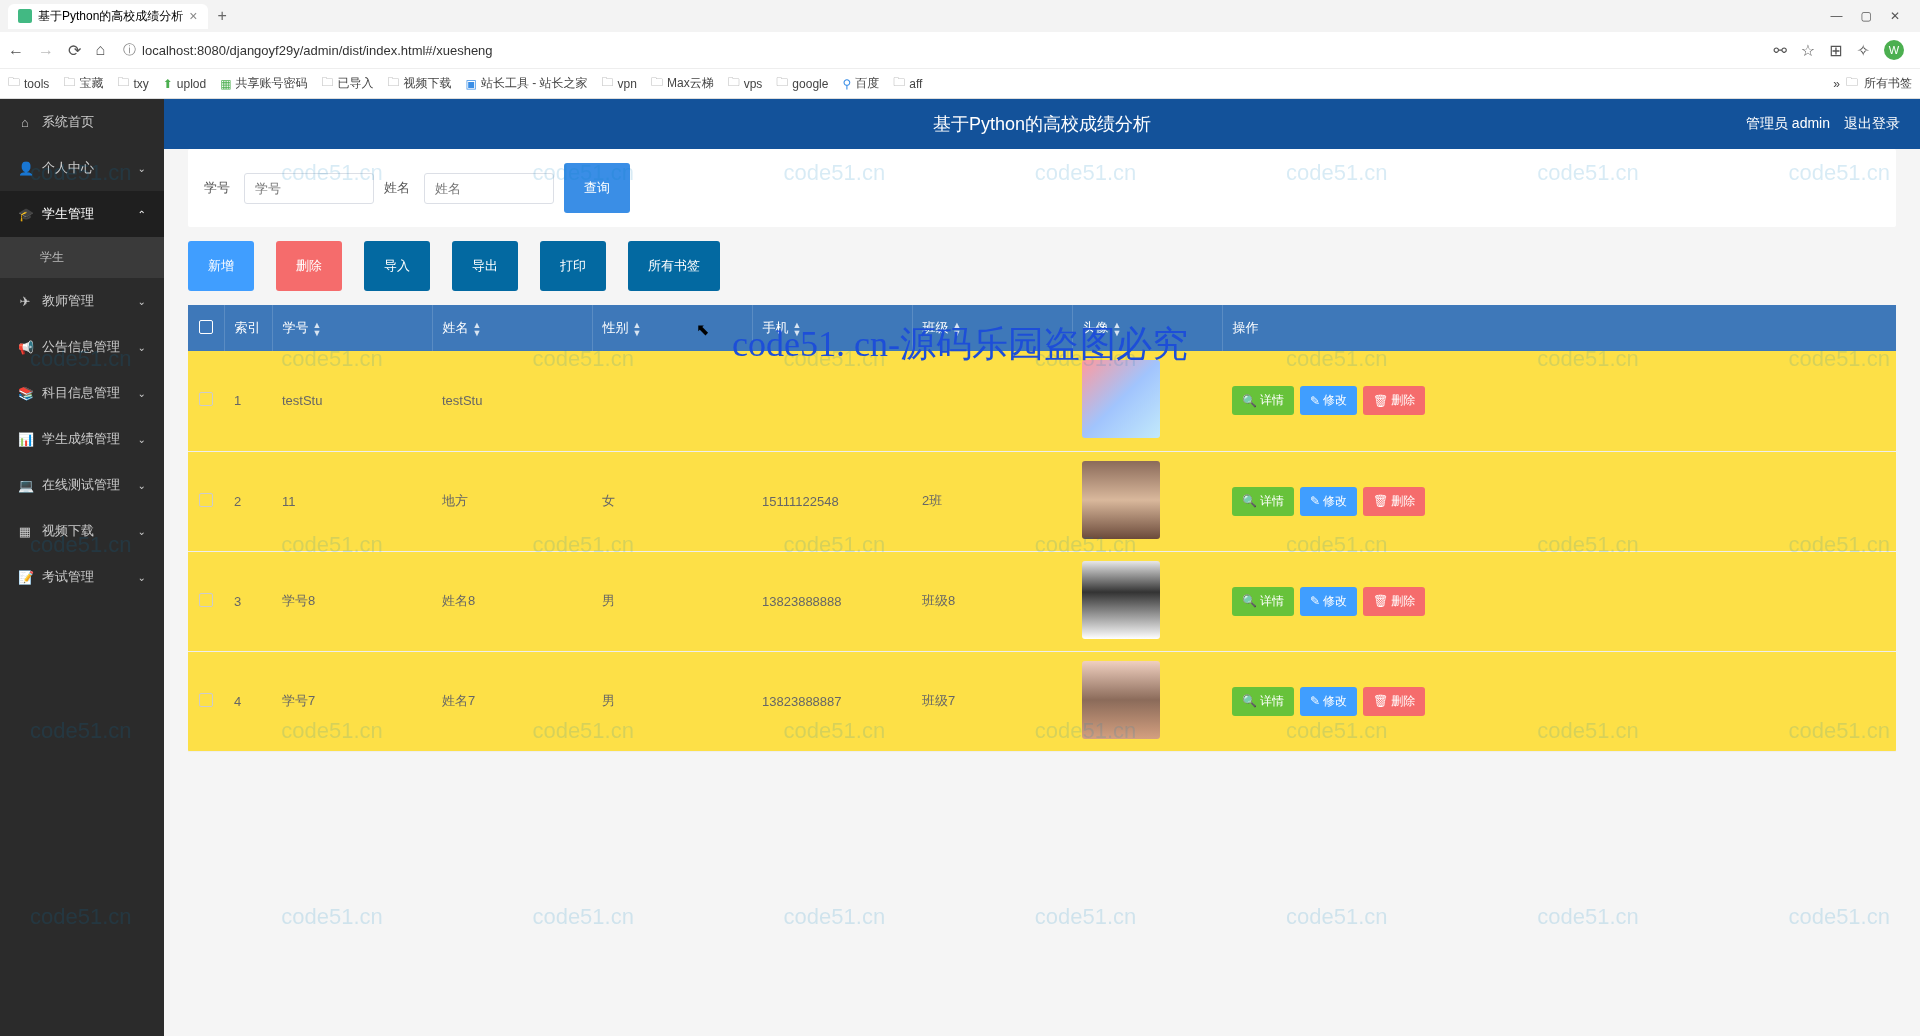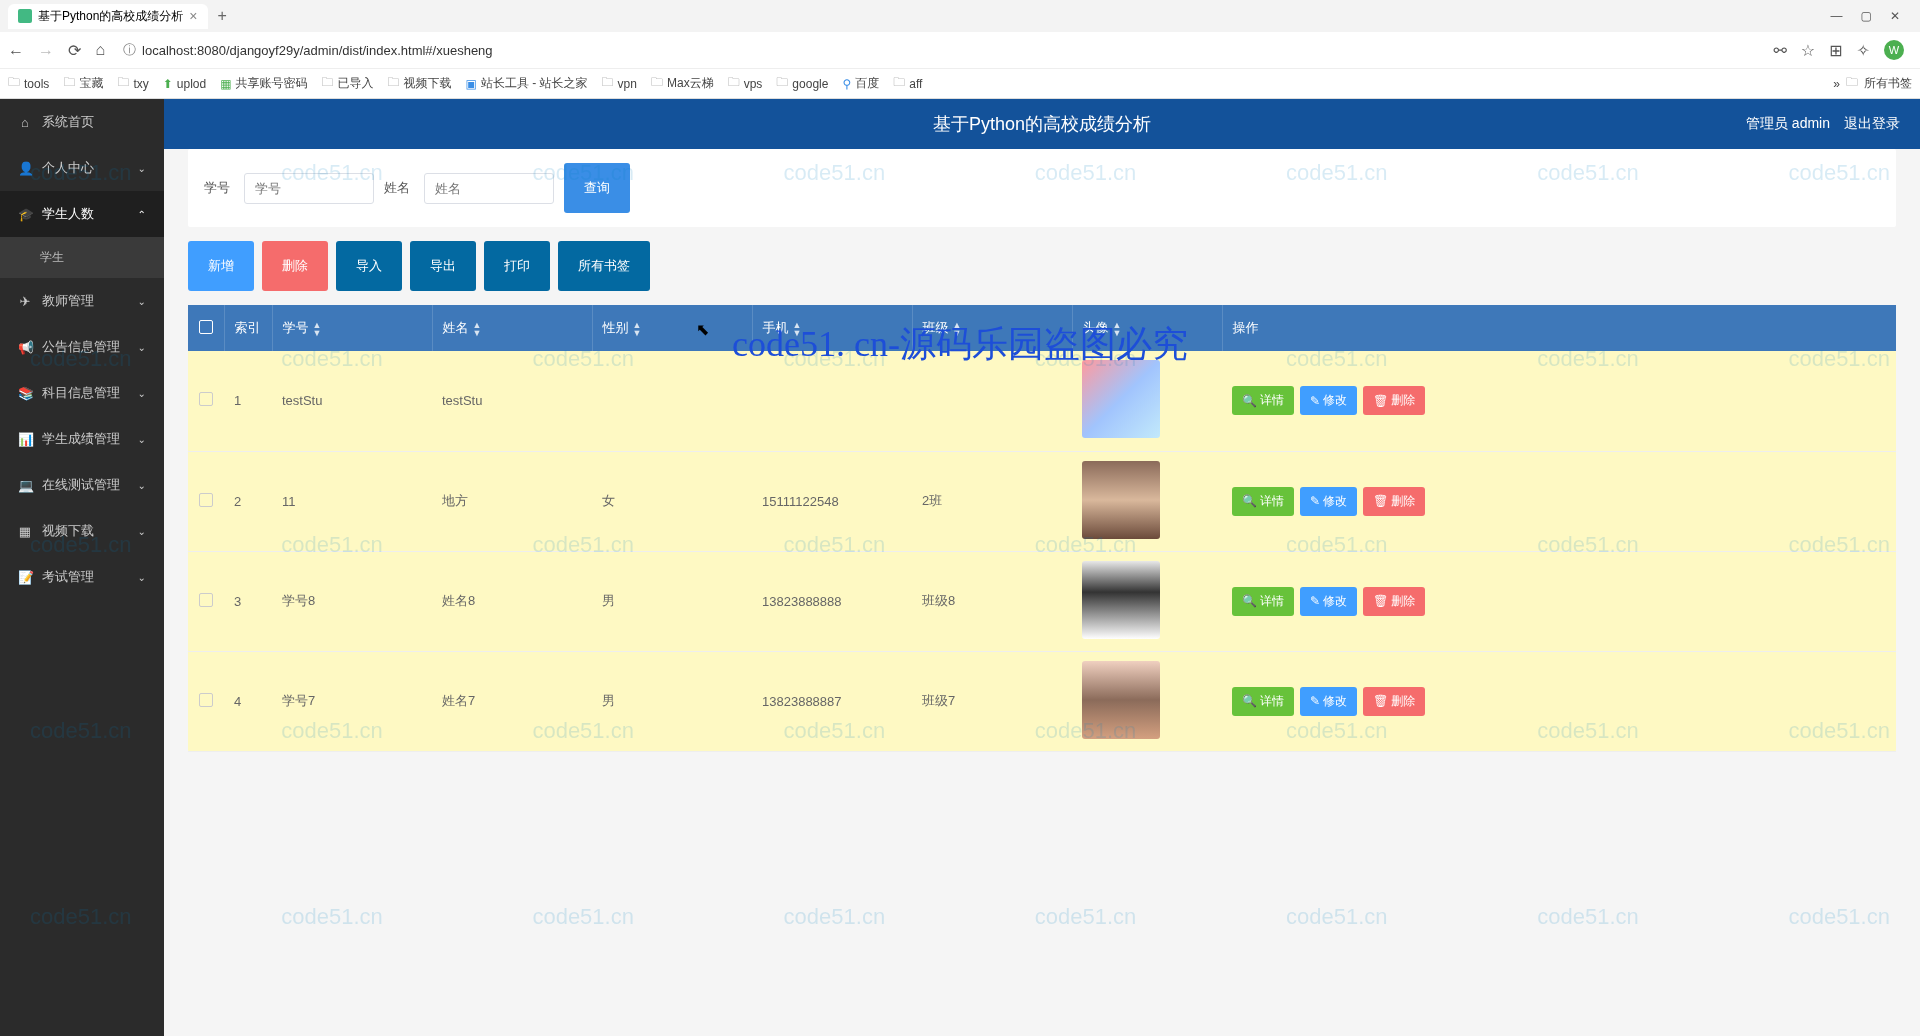--- a/index.html
+++ b/index.html
@@ -50,23 +50,23 @@
 .search-panel { background: #fff; padding: 14px 16px; display: flex; align-items: center; gap: 10px; font-size: 13px; border-radius: 2px; margin-bottom: 14px; }
 .search-panel label { color: #555; margin-right: 4px; }
 .search-panel input { border: 1px solid #dcdfe6; border-radius: 3px; padding: 7px 10px; width: 130px; font-size: 13px; outline: none; }
 .btn { border: none; padding: 16px 20px; font-size: 13px; border-radius: 3px; cursor: pointer; color: #fff; }
 .btn-blue { background: #3a8ee6; }
 .btn-blue-light { background: #409eff; }
 .btn-red { background: #f56c6c; }
 .btn-orange { background: #0369a1; }
 .btn-green { background: #67c23a; }
 
-.action-panel { display: flex; gap: 8px; margin-bottom: 14px; }
-
-.table-wrap { background: #fef9c3; border-radius: 2px; }
+.action-panel { display: flex; gap: 22px; margin-bottom: 14px; }
+
+.table-wrap { background: #fde047; border-radius: 2px; }
 table { width: 100%; border-collapse: collapse; }
 thead { background: #3e78b9; color: #fff; }
 th { text-align: left; padding: 14px 10px; font-size: 13px; font-weight: 500; border-right: 1px solid rgba(255,255,255,0.15); }
 th:last-child { border-right: none; }
 .sort-arrows { font-size: 9px; line-height: 8px; display: inline-flex; flex-direction: column; margin-left: 4px; opacity: 0.8; vertical-align: middle; }
 th .chk, td .chk { width: 14px; height: 14px; border: 1px solid #fff; display: inline-block; border-radius: 2px; }
 td .chk { border-color: #ccc; }
 tbody tr { border-bottom: 1px solid #eee; }
 td { padding: 8px 10px; font-size: 13px; color: #666; vertical-align: middle; height: 100px; }
 .avatar-img { width: 78px; height: 78px; border-radius: 3px; display: inline-block; }
@@ -191,21 +191,21 @@
         <span class="menu-icon">⌂</span>
         <span>系统首页</span>
       </div>
     <div class="menu-item">
         <span class="menu-icon">👤</span>
         <span>个人中心</span>
         <span class="chevron">⌄</span>
       </div>
     <div class="menu-item active">
         <span class="menu-icon">🎓</span>
-        <span>学生人数</span>
+        <span>学生管理</span>
         <span class="chevron">⌃</span>
       </div>
     <div class="submenu-item"><span>学生</span></div>
     <div class="menu-item">
         <span class="menu-icon">✈</span>
         <span>教师管理</span>
         <span class="chevron">⌄</span>
       </div>
     <div class="menu-item">
         <span class="menu-icon">📢</span>

